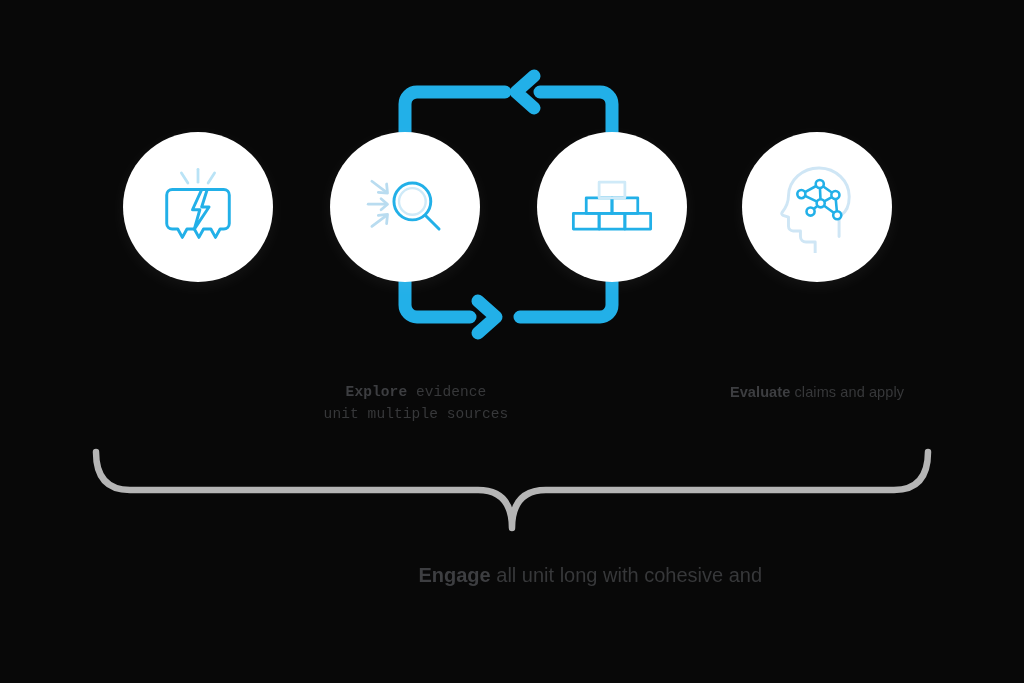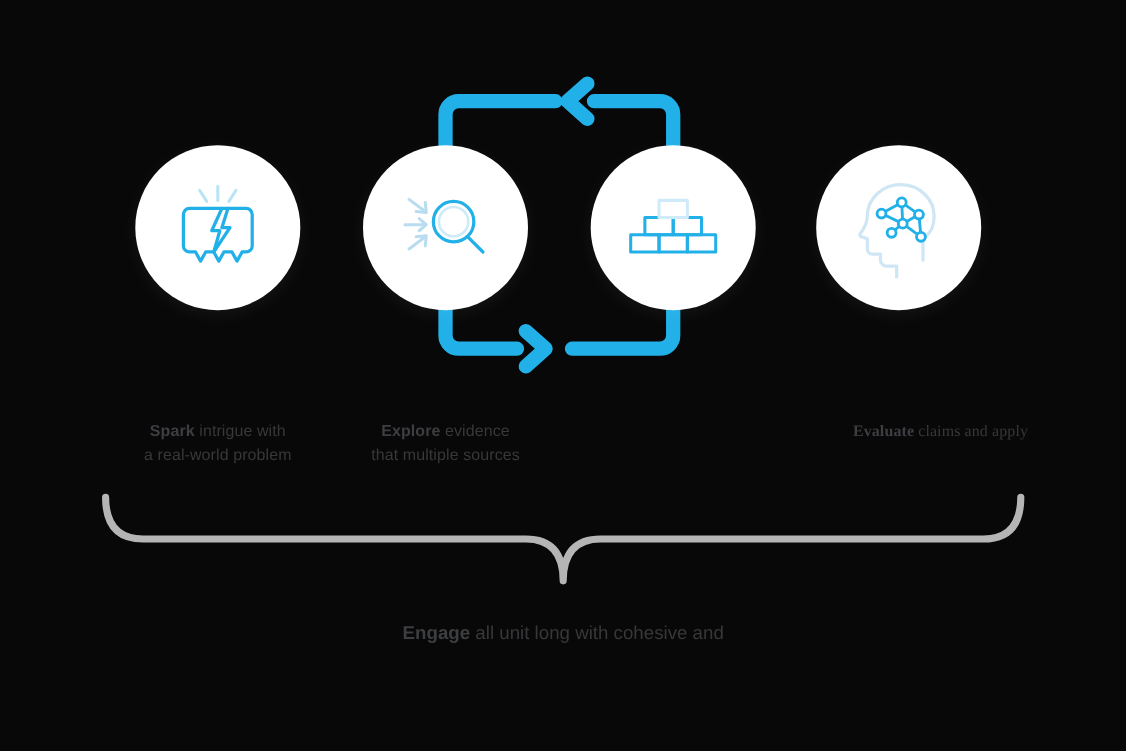--- a/index.html
+++ b/index.html
@@ -58,23 +58,23 @@
     font-weight: bold;
     color: #3d3e41;
   }
 
   #summary {
     position: absolute;
     z-index: 3;
     left: 262px;
     top: 564px;
     width: 500px;
-    text-align: center;
+    text-align: right;
     color: #37383a;
-    font-size: 17px;
+    font-size: 20px;
     line-height: 23px;
   }
   #summary .kw {
     font-weight: bold;
     color: #3d3e41;
   }
 </style>
 </head>
 <body>
 
@@ -159,32 +159,28 @@
         <circle cx="33" cy="36" r="4.4"></circle>
         <circle cx="53" cy="25" r="4.4"></circle>
         <circle cx="70" cy="37" r="4.4"></circle>
         <circle cx="54" cy="46" r="4.4"></circle>
         <circle cx="72" cy="59" r="4.4"></circle>
         <circle cx="43" cy="55" r="4.4"></circle>
       </g>
     </svg>
   </div>
 
-  <div class="caption" style="left:83px; top:381px;">
-    <span class="kw">Spark</span><span> intrigue with</span><br>
-    <span>a real-world problem</span>
-  </div>
 
-  <div class="caption" style="left:290px; top:381px;">
+  <div class="caption" style="left:301px; top:381px;font-family:Liberation Mono, monospace;">
     <span class="kw">Explore</span><span> evidence</span><br>
-    <span>that multiple sources</span>
+    <span>unit multiple sources</span>
   </div>
 
 
-  <div class="caption" style="left:740px; top:381px;font-family:Liberation Serif, serif;">
+  <div class="caption" style="left:702px; top:381px;">
     <span class="kw">Evaluate</span><span> claims and apply</span><br>
   </div>
 
   <svg id="brace-svg" viewBox="0 0 1024 683">
     <path d="M96 452
              q0 38 34 38
              h348
              q34 0 34 38
              q0 -38 34 -38
              h348

